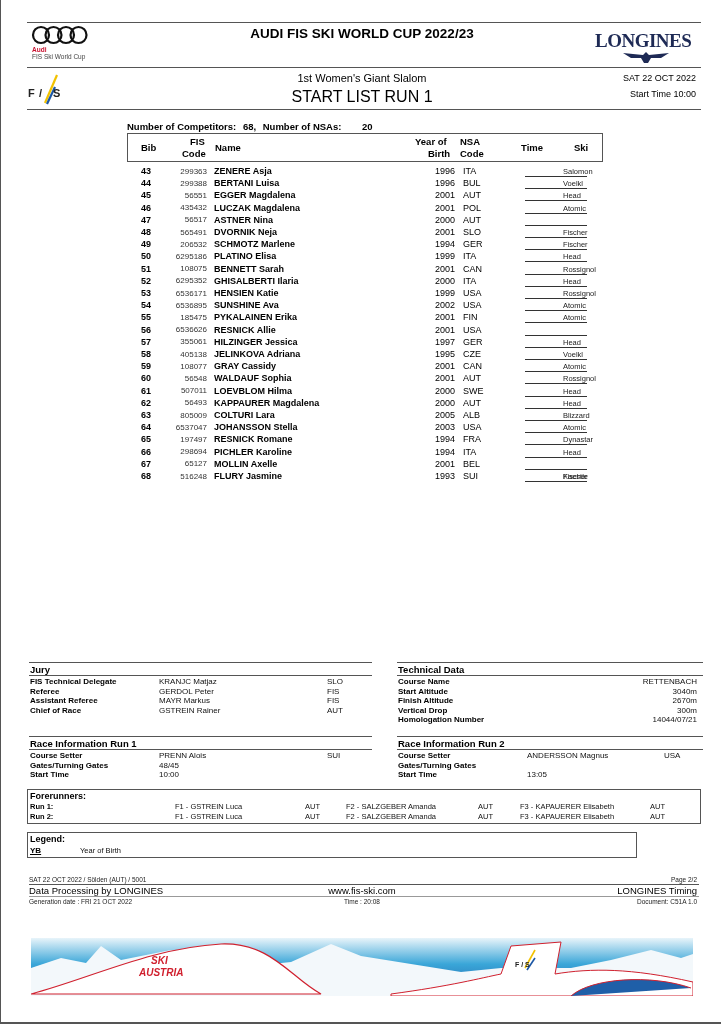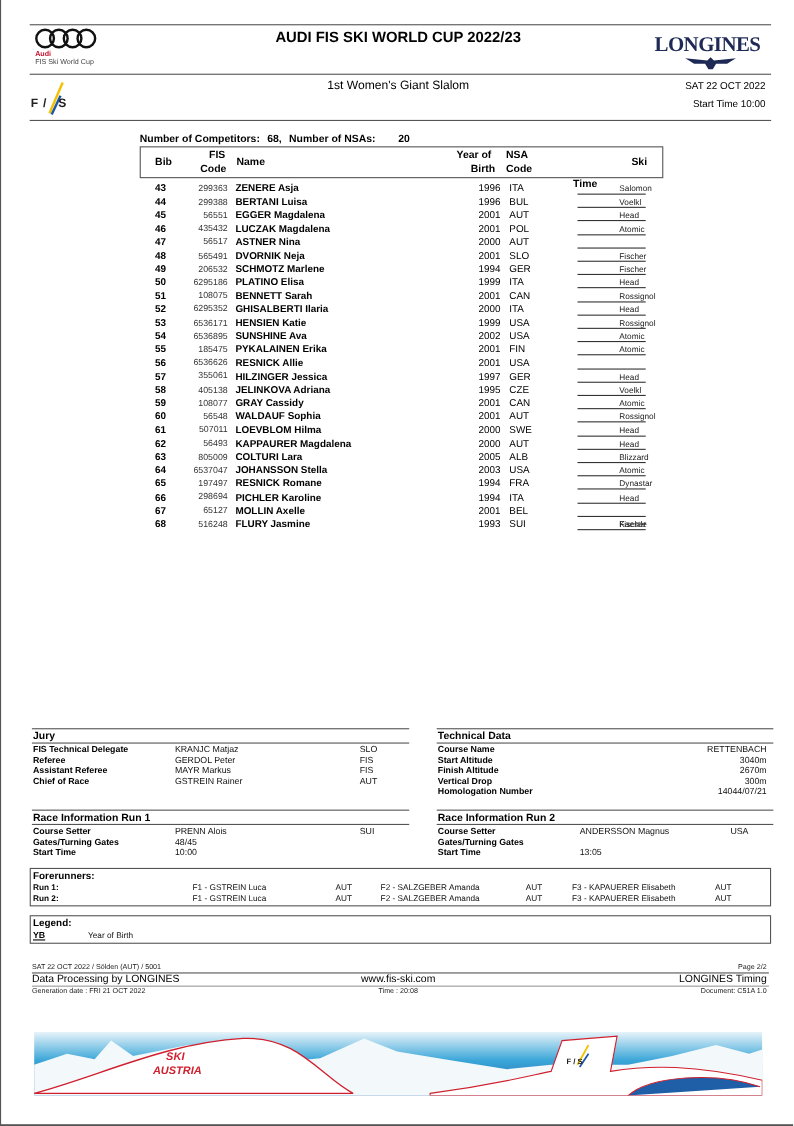--- a/index.html
+++ b/index.html
@@ -92,20 +92,21 @@
 
   <svg class="abs fis-logo" viewBox="0 0 40 32">
     <line x1="18" y1="30" x2="30" y2="2" stroke="#f2c200" stroke-width="2.2"></line>
     <line x1="20" y1="31" x2="28" y2="14" stroke="#1c57a5" stroke-width="2.2"></line>
     <text x="1" y="24" font-size="11" font-weight="bold" font-family="Liberation Sans, sans-serif" fill="#222">F</text>
     <text x="12" y="24" font-size="11" font-weight="bold" font-family="Liberation Sans, sans-serif" fill="#222">/</text>
     <text x="26" y="24" font-size="11" font-weight="bold" font-family="Liberation Sans, sans-serif" fill="#222">S</text>
   </svg>
 
   <div class="abs race-name">1st Women's Giant Slalom</div>
+  <div class="abs list-title">START LIST RUN 1</div>
   <div class="abs date">SAT 22 OCT 2022</div>
   <div class="abs starttime">Start Time 10:00</div>
 
   <div class="hr" style="left:26px; top:109px; width:674px;"></div>
 
   <div class="abs summary">
     <span>Number of Competitors:</span>
     <span style="margin-left:4px;">68,</span>
     <span style="margin-left:4px;">Number of NSAs:</span>
     <span style="margin-left:18px;">20</span>
@@ -113,21 +114,21 @@
 
   <div class="thead-box">
     <div class="th" style="left:13px; top:8px;">Bib</div>
     <div class="th" style="left:62px; top:2px;">FIS</div>
     <div class="th" style="left:54px; top:14px;">Code</div>
     <div class="th" style="left:87px; top:8px;">Name</div>
     <div class="th" style="left:287px; top:2px;">Year of</div>
     <div class="th" style="left:300px; top:14px;">Birth</div>
     <div class="th" style="left:332px; top:2px;">NSA</div>
     <div class="th" style="left:332px; top:14px;">Code</div>
-    <div class="th" style="left:393px; top:8px;margin-top:20px;">Time</div>
+    <div class="th" style="left:393px; top:8px;">Time</div>
     <div class="th" style="left:446px; top:8px;">Ski</div>
   </div>
 
   <div id="rows">
       <div class="row" style="top: 166px;">
         <span class="bib">43</span>
         <span class="fis">299363</span>
         <span class="name">ZENERE Asja</span>
         <span class="yob">1996</span>
         <span class="nsa">ITA</span>
@@ -438,21 +439,21 @@
         <div class="sec-lbl" style="left: 2px; top: 21.5px; font-size: 7.5px;">Run 2:</div>
         <div class="sec-val" style="left: 147px; top: 21.5px; font-size: 7.5px;">F1 - GSTREIN Luca</div>
         <div class="sec-val" style="left: 277px; top: 21.5px; font-size: 7.5px;">AUT</div>
         <div class="sec-val" style="left: 318px; top: 21.5px; font-size: 7.5px;">F2 - SALZGEBER Amanda</div>
         <div class="sec-val" style="left: 450px; top: 21.5px; font-size: 7.5px;">AUT</div>
         <div class="sec-val" style="left: 492px; top: 21.5px; font-size: 7.5px;">F3 - KAPAUERER Elisabeth</div>
         <div class="sec-val" style="left: 622px; top: 21.5px; font-size: 7.5px;">AUT</div>
       </div>
   </div>
 
-  <div class="box" style="left:26px; top:832px; width:674px; height:26px;">
+  <div class="box" style="left:26px; top:832px; width:610px; height:26px;">
     <div class="sec-title" style="left:2px; top:1px; font-size:9px;">Legend:</div>
     <div class="sec-lbl" style="left:2px; top:13px;text-decoration:underline;">YB</div>
     <div class="sec-val" style="left:52px; top:13px; font-size:7.5px;">Year of Birth</div>
   </div>
 
   <div class="foot-small" style="left:28px; top:876px;">SAT 22 OCT 2022 / Sölden (AUT) / 5001</div>
   <div class="foot-small" style="right:24px; top:876px; text-align:right;">Page 2/2</div>
   <div class="sec-rule" style="left:28px; top:884px; width:670px;"></div>
   <div class="foot-mid" style="left:28px; top:885px;">Data Processing by LONGINES</div>
   <div class="foot-mid" style="left:0; width:722px; top:885px; text-align:center;">www.fis-ski.com</div>

